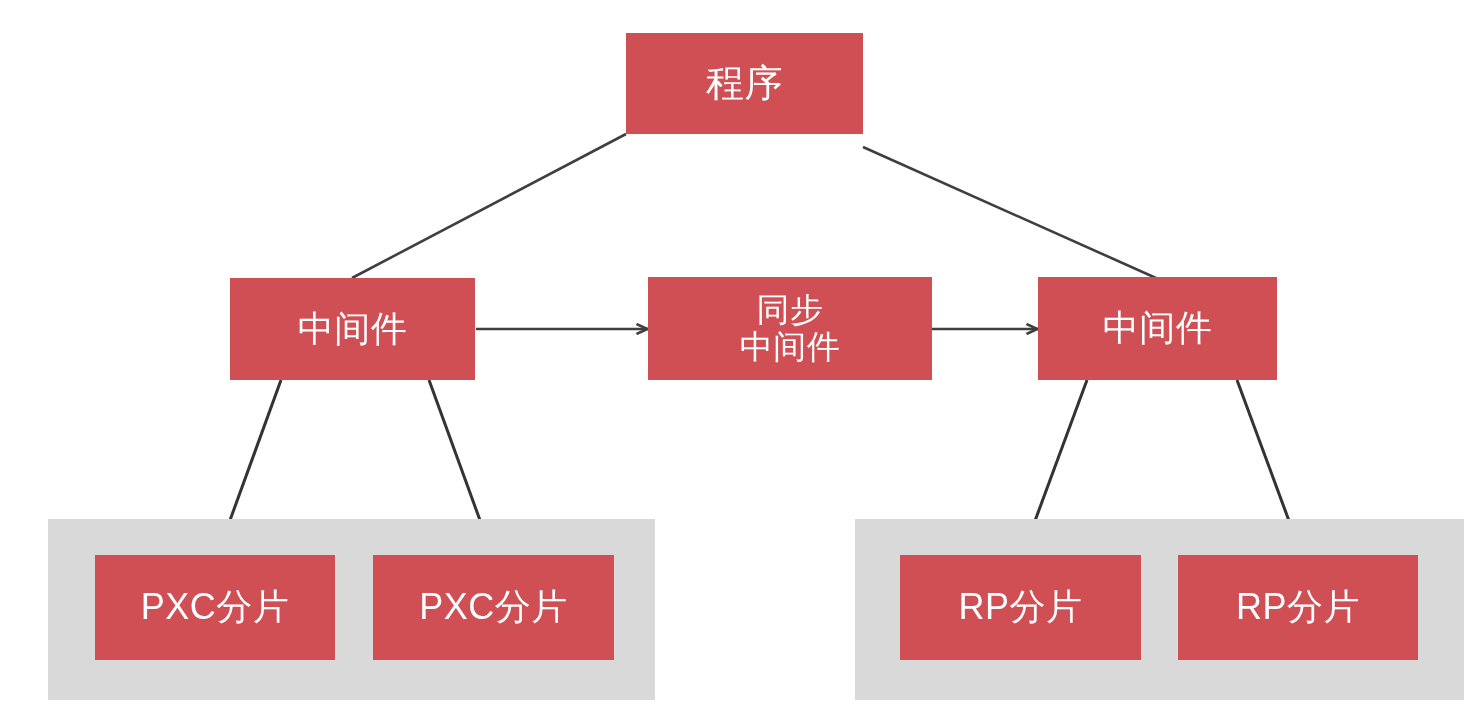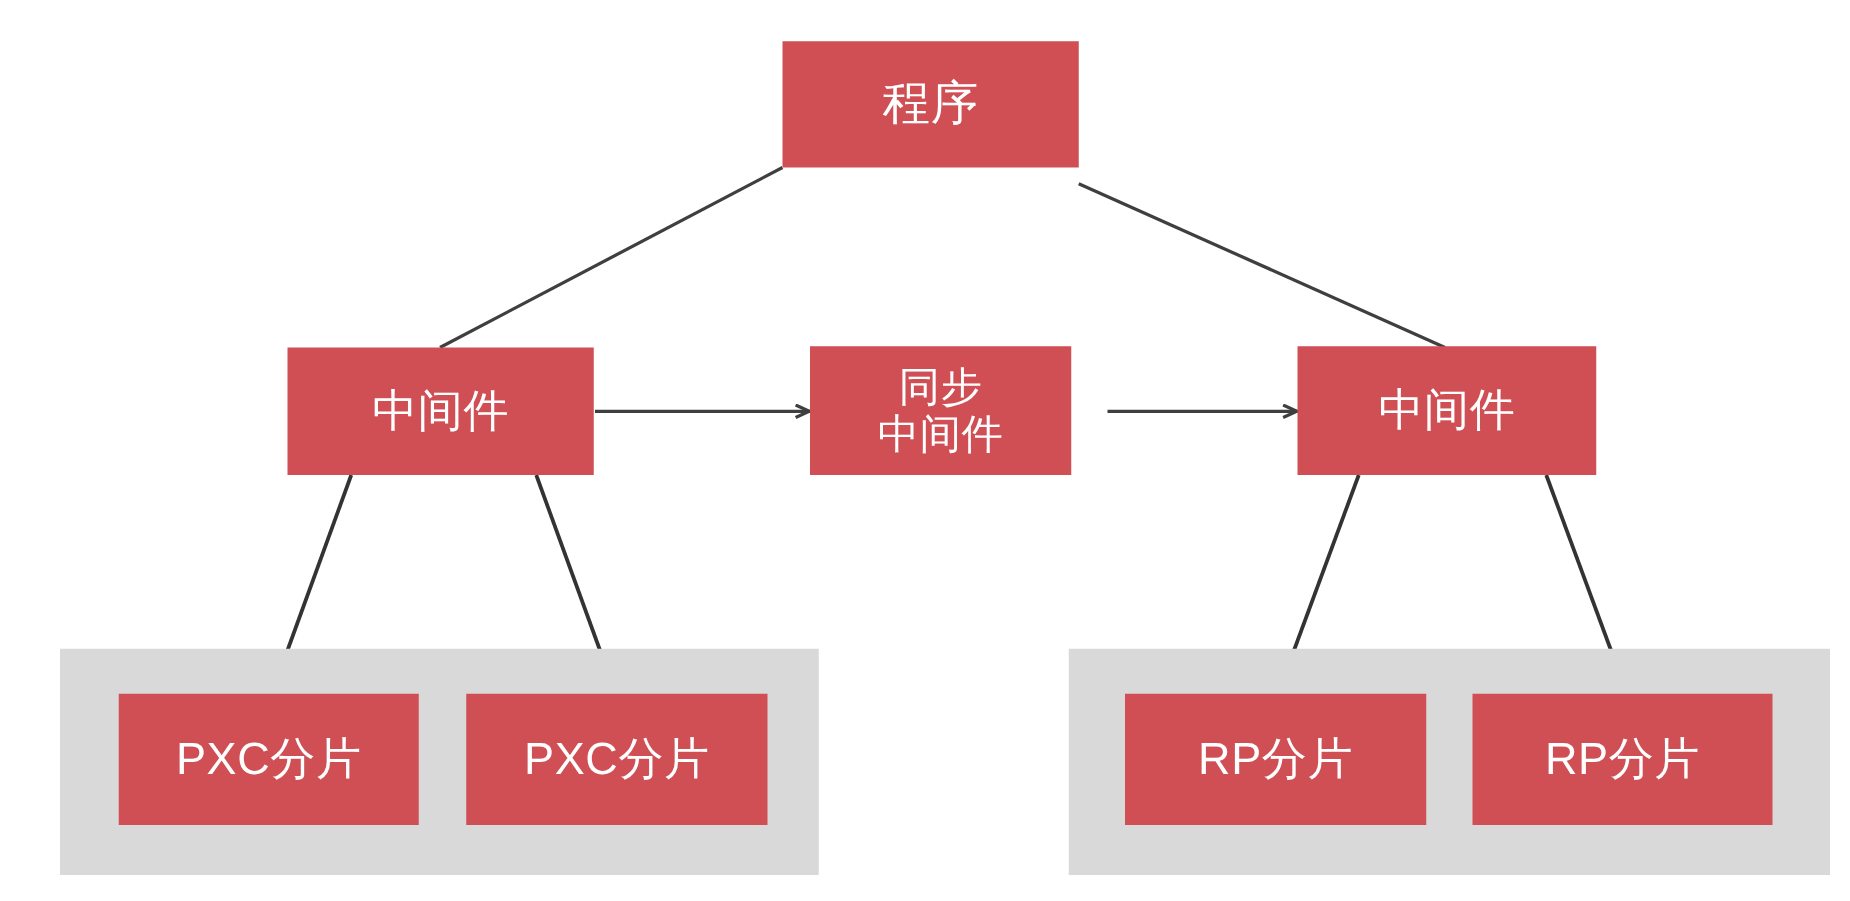--- a/index.html
+++ b/index.html
@@ -45,21 +45,21 @@
     white-space: pre-line;
     letter-spacing: 0.5px;
   }
   .node-label {
     display: block;
     white-space: pre-line;
   }
   
   #node-program      { left: 626px; top: 33px;  width: 237px; height: 101px; font-size: 38px; }
   #node-mw-left      { left: 230px; top: 278px; width: 245px; height: 102px; font-size: 36px; }
-  #node-mw-sync      { left: 648px; top: 277px; width: 209px; height: 103px; font-size: 33px; }
+  #node-mw-sync      { left: 648px; top: 277px; width: 284px; height: 103px; font-size: 33px; }
   #node-mw-right     { left: 1038px;top: 277px; width: 239px; height: 103px; font-size: 36px; }
 
   #group-left        { left: 48px;  top: 519px; width: 607px; height: 181px; }
   #group-right       { left: 855px; top: 519px; width: 609px; height: 181px; }
 
   #node-pxc-1        { left: 95px;  top: 555px; width: 240px; height: 105px; font-size: 36px; }
   #node-pxc-2        { left: 373px; top: 555px; width: 241px; height: 105px; font-size: 36px; }
   #node-rp-1         { left: 900px; top: 555px; width: 241px; height: 105px; font-size: 36px; }
   #node-rp-2         { left: 1178px;top: 555px; width: 240px; height: 105px; font-size: 36px; }
 </style>

